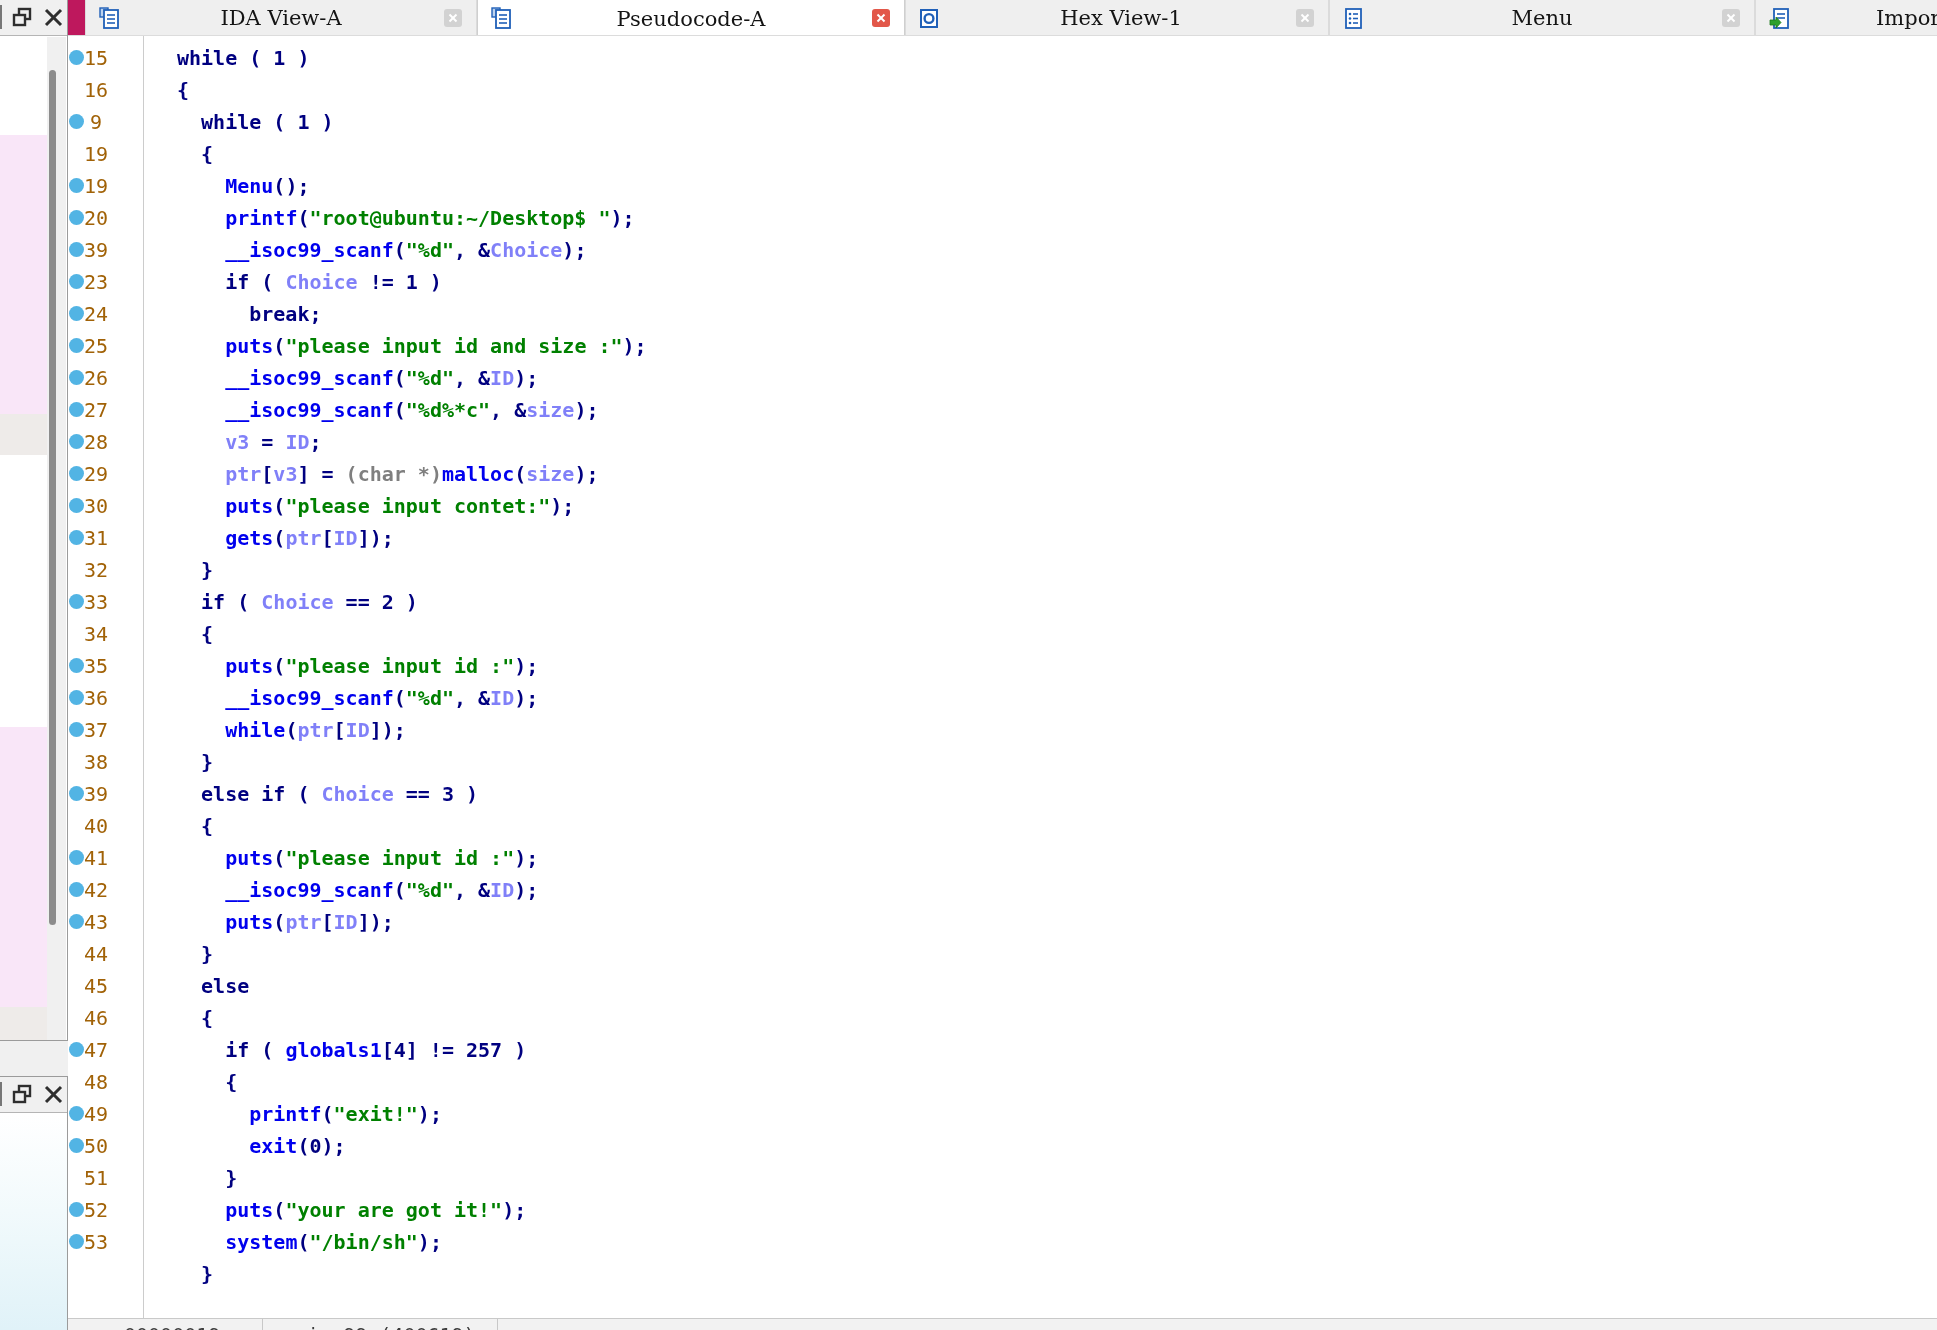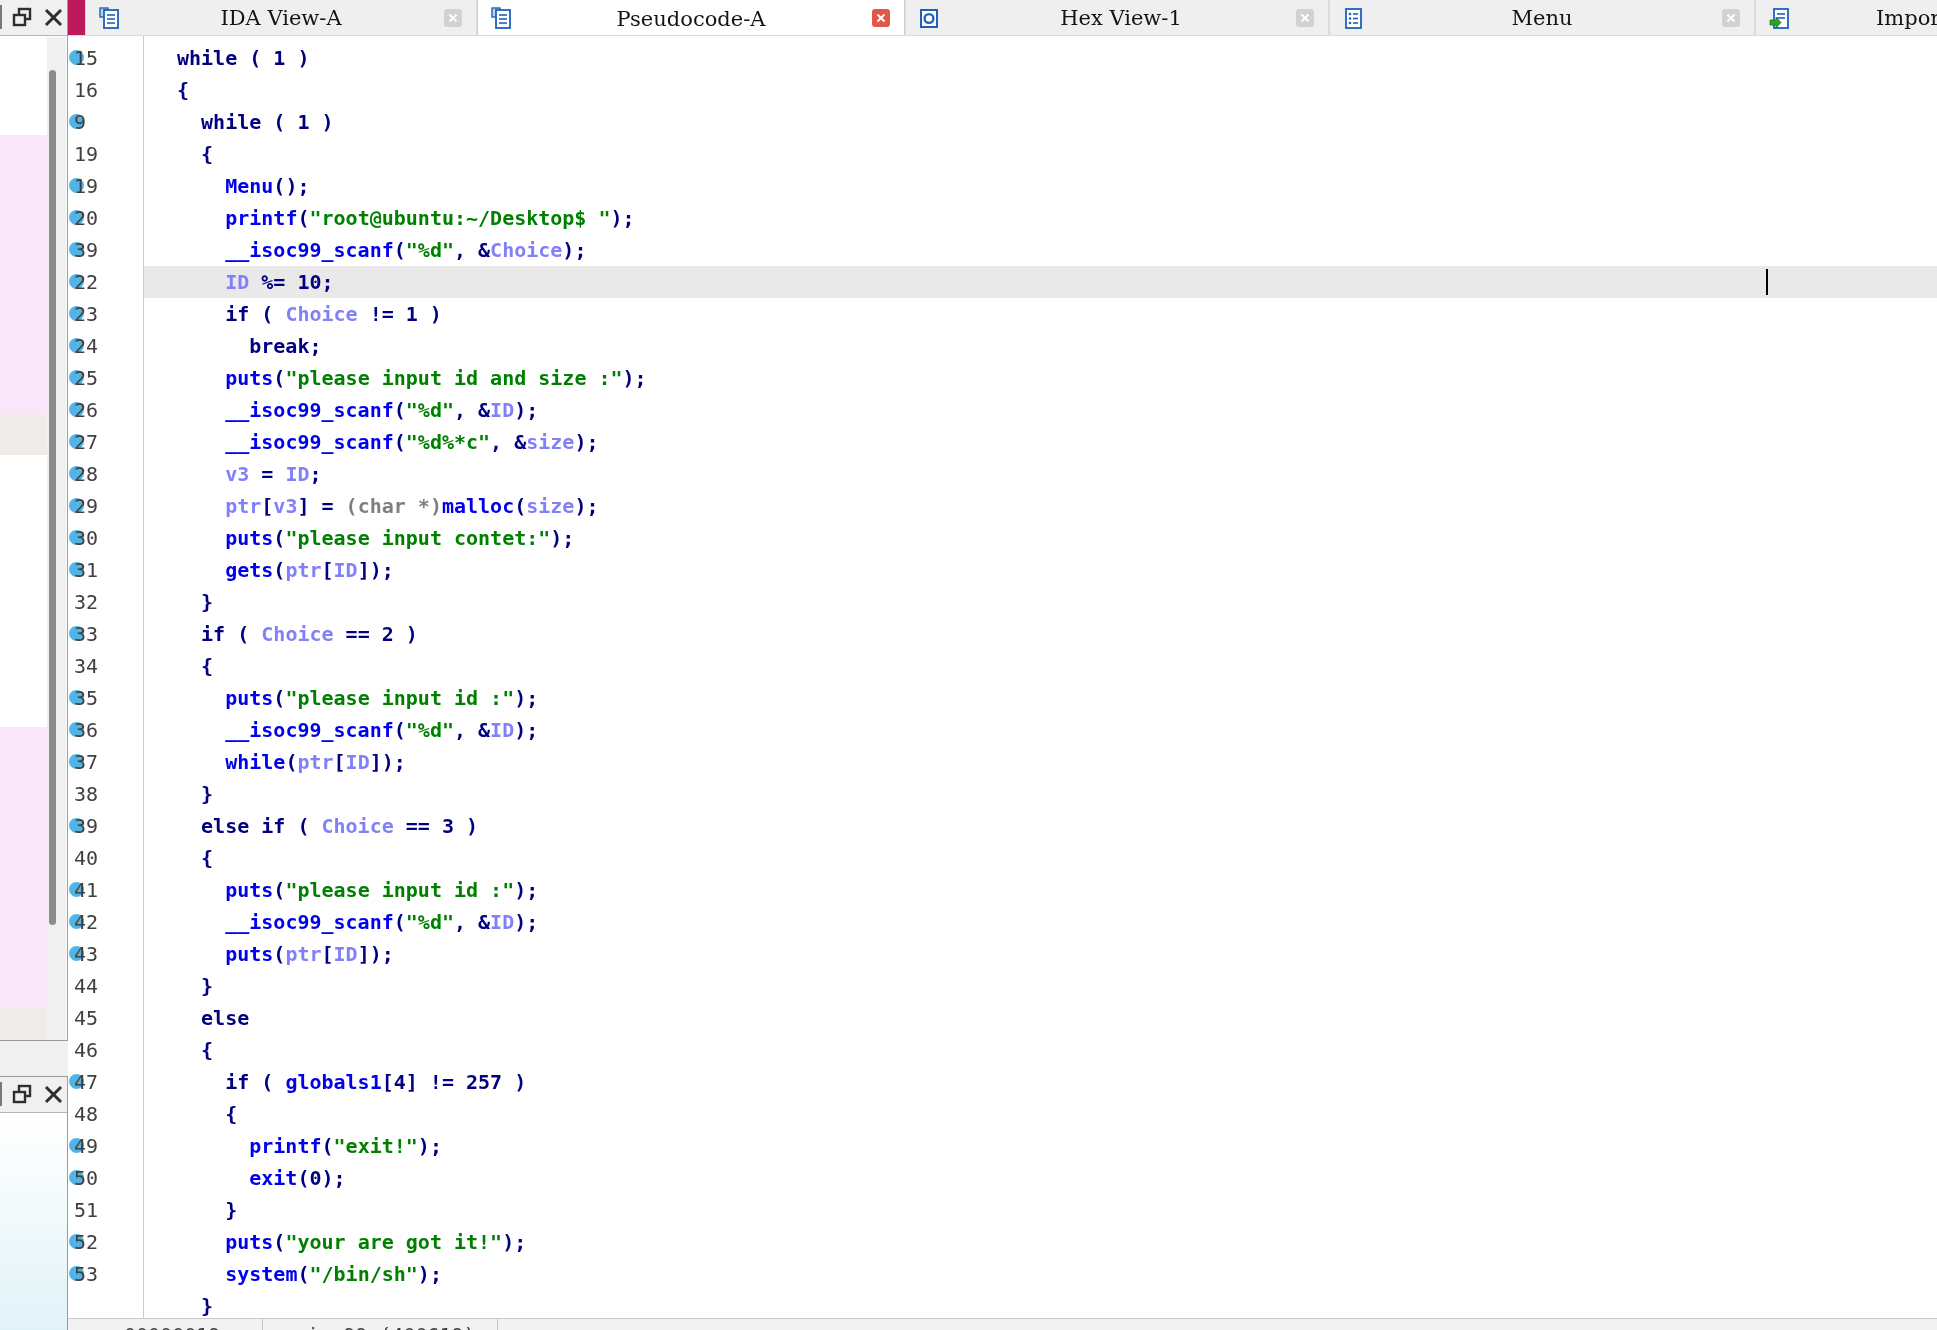--- a/index.html
+++ b/index.html
@@ -42,22 +42,22 @@
 
   
   #code-pane { position:absolute; left:68px; top:36px; right:0; bottom:0; background:#ffffff;
                overflow:hidden; }
   #rows { position:absolute; left:0; top:6px; right:0; }
   .crow { position:relative; height:32px; width:100%; }
   .hlband { position:absolute; left:76px; right:0; top:0; bottom:0; background:#e9e9e9; }
   .dot { position:absolute; left:1px; top:8px; width:15px; height:15px; border-radius:50%;
          background:#52b4e4; }
   .lnum { position:absolute; left:6px; top:0; width:44px; height:32px; line-height:32px;
-          text-align:left; font-family:"DejaVu Sans Mono","Liberation Mono",monospace;
-          font-size:20px; color:#404040; }
+          text-align:center; font-family:"DejaVu Sans Mono","Liberation Mono",monospace;
+          font-size:20px; color:#a16207; }
   .ctext { position:absolute; left:89px; top:0; height:32px; line-height:32px; white-space:pre;
            font-family:"DejaVu Sans Mono","Liberation Mono",monospace; font-size:20px;
            font-weight:700; z-index:1;margin-left:20px; }
   .tk-d { color:#000080; }
   .tk-f { color:#0000ee; }
   .tk-v { color:#8080f8; font-weight:700; }
   .tk-s { color:#008000; }
   .tk-c { color:#7f7f7f; }
   #gutter-sep { position:absolute; left:75px; top:0; width:1px; height:1282px; background:#cccccc; z-index:3; }
   .caret { position:absolute; top:3px; width:2px; height:26px; background:#000000; z-index:4; }
@@ -217,27 +217,20 @@
         <div class="dot"></div>
         <div class="lnum">20</div>
         <div class="ctext"><span class="tk-d">    </span><span class="tk-f">printf</span><span class="tk-d">(</span><span class="tk-s">"root@ubuntu:~/Desktop$ "</span><span class="tk-d">);</span></div>
       </div>
       <div class="crow">
         <div class="dot"></div>
         <div class="lnum">39</div>
         <div class="ctext"><span class="tk-d">    </span><span class="tk-f">__isoc99_scanf</span><span class="tk-d">(</span><span class="tk-s">"%d"</span><span class="tk-d">, &amp;</span><span class="tk-v">Choice</span><span class="tk-d">);</span></div>
       </div>
       <div class="crow">
-        <div class="hlband"></div>
-        <div class="dot"></div>
-        <div class="lnum">22</div>
-        <div class="ctext"><span class="tk-d">    </span><span class="tk-v">ID</span><span class="tk-d"> %= 10;</span></div>
-        <div class="caret" style="left: 1698px;"></div>
-      </div>
-      <div class="crow">
         <div class="dot"></div>
         <div class="lnum">23</div>
         <div class="ctext"><span class="tk-d">    if ( </span><span class="tk-v">Choice</span><span class="tk-d"> != 1 )</span></div>
       </div>
       <div class="crow">
         <div class="dot"></div>
         <div class="lnum">24</div>
         <div class="ctext"><span class="tk-d">      break;</span></div>
       </div>
       <div class="crow">

